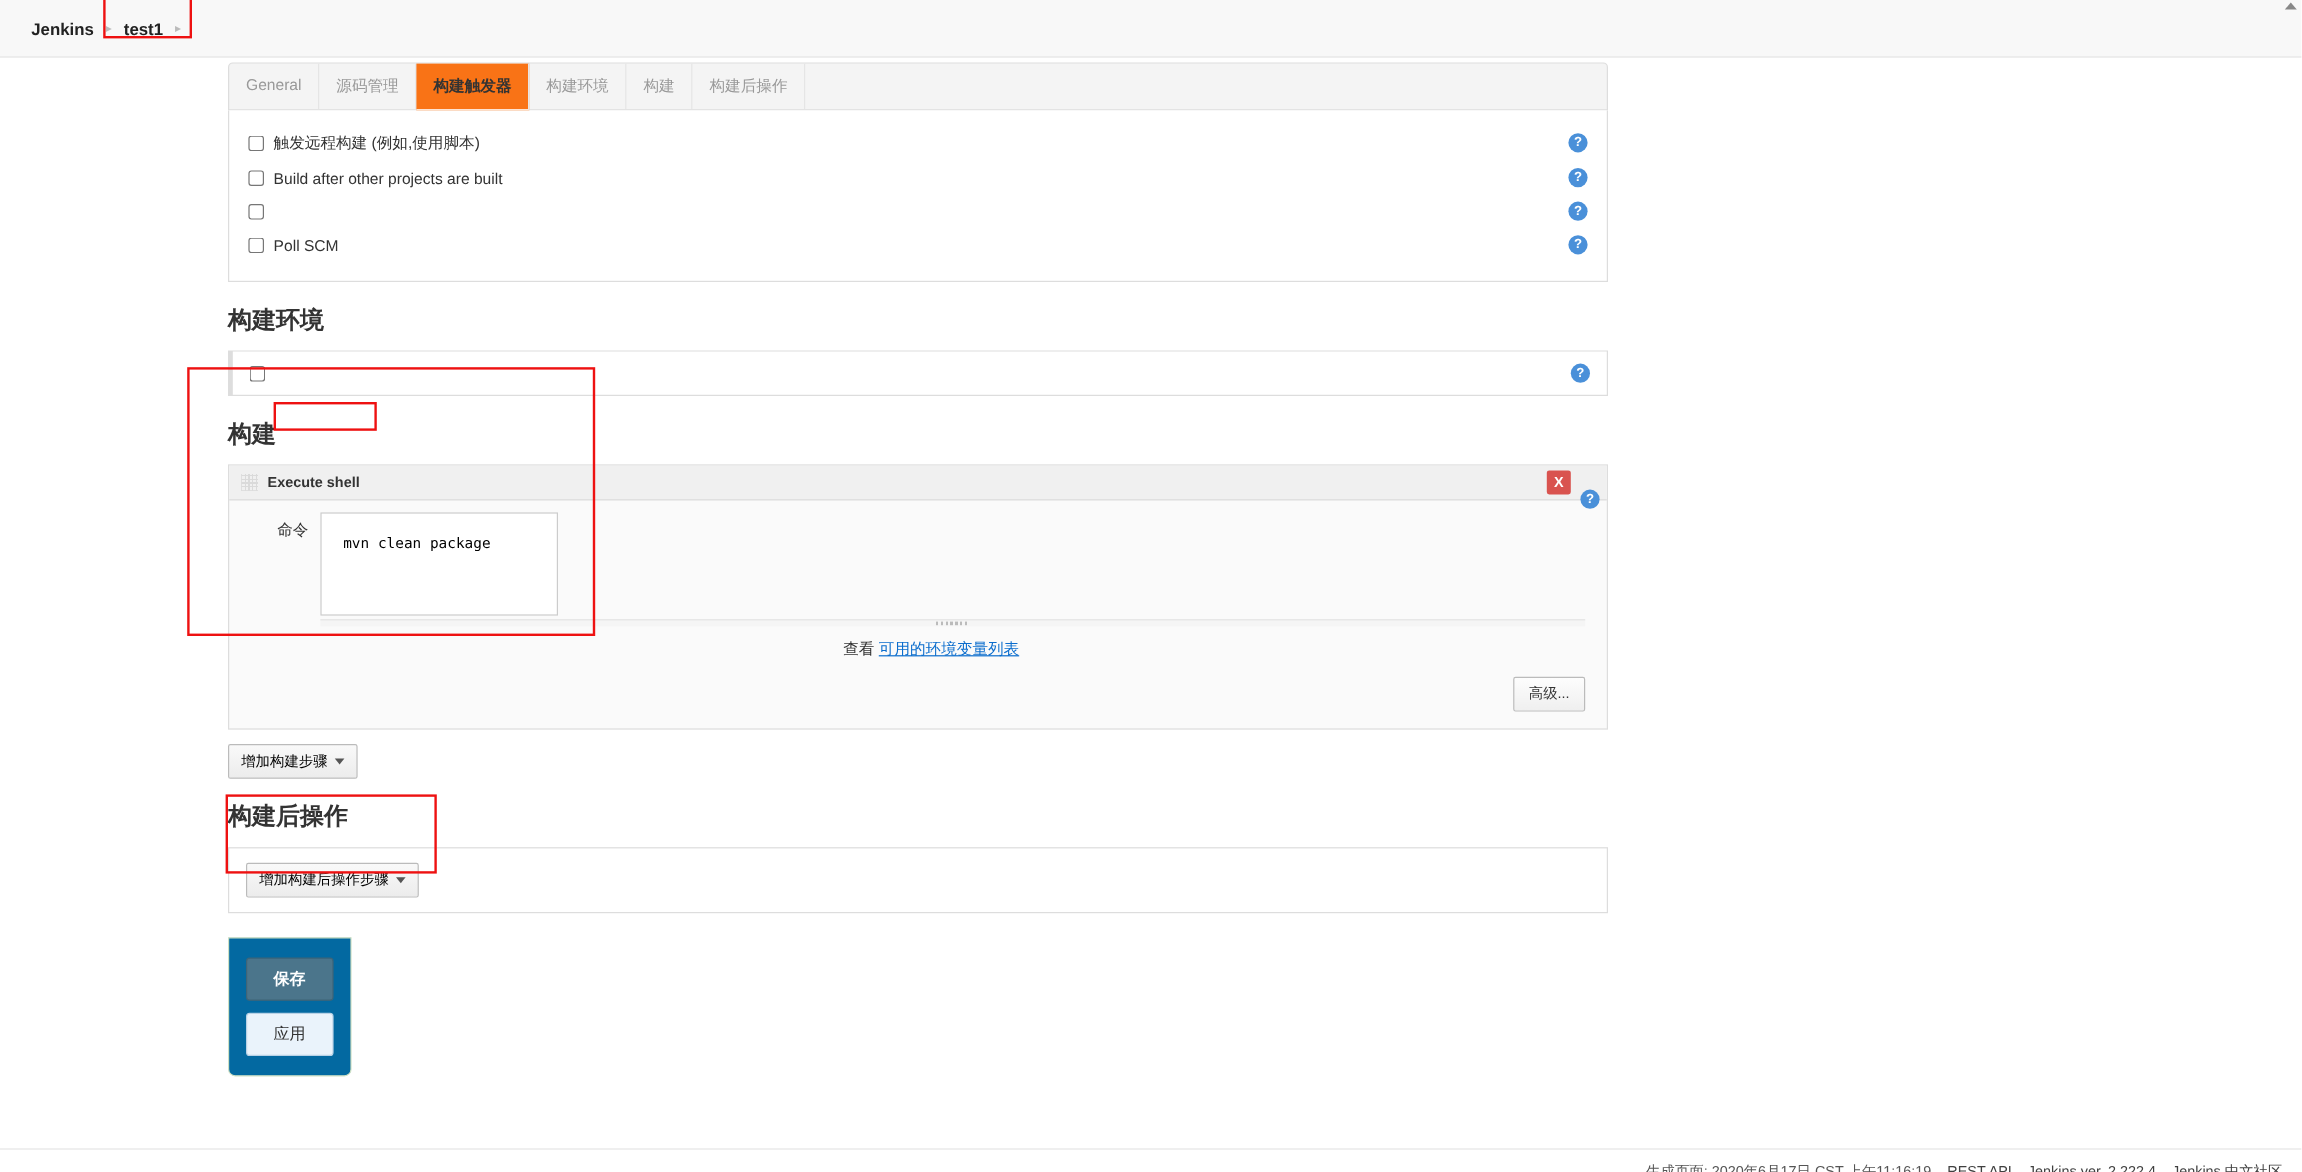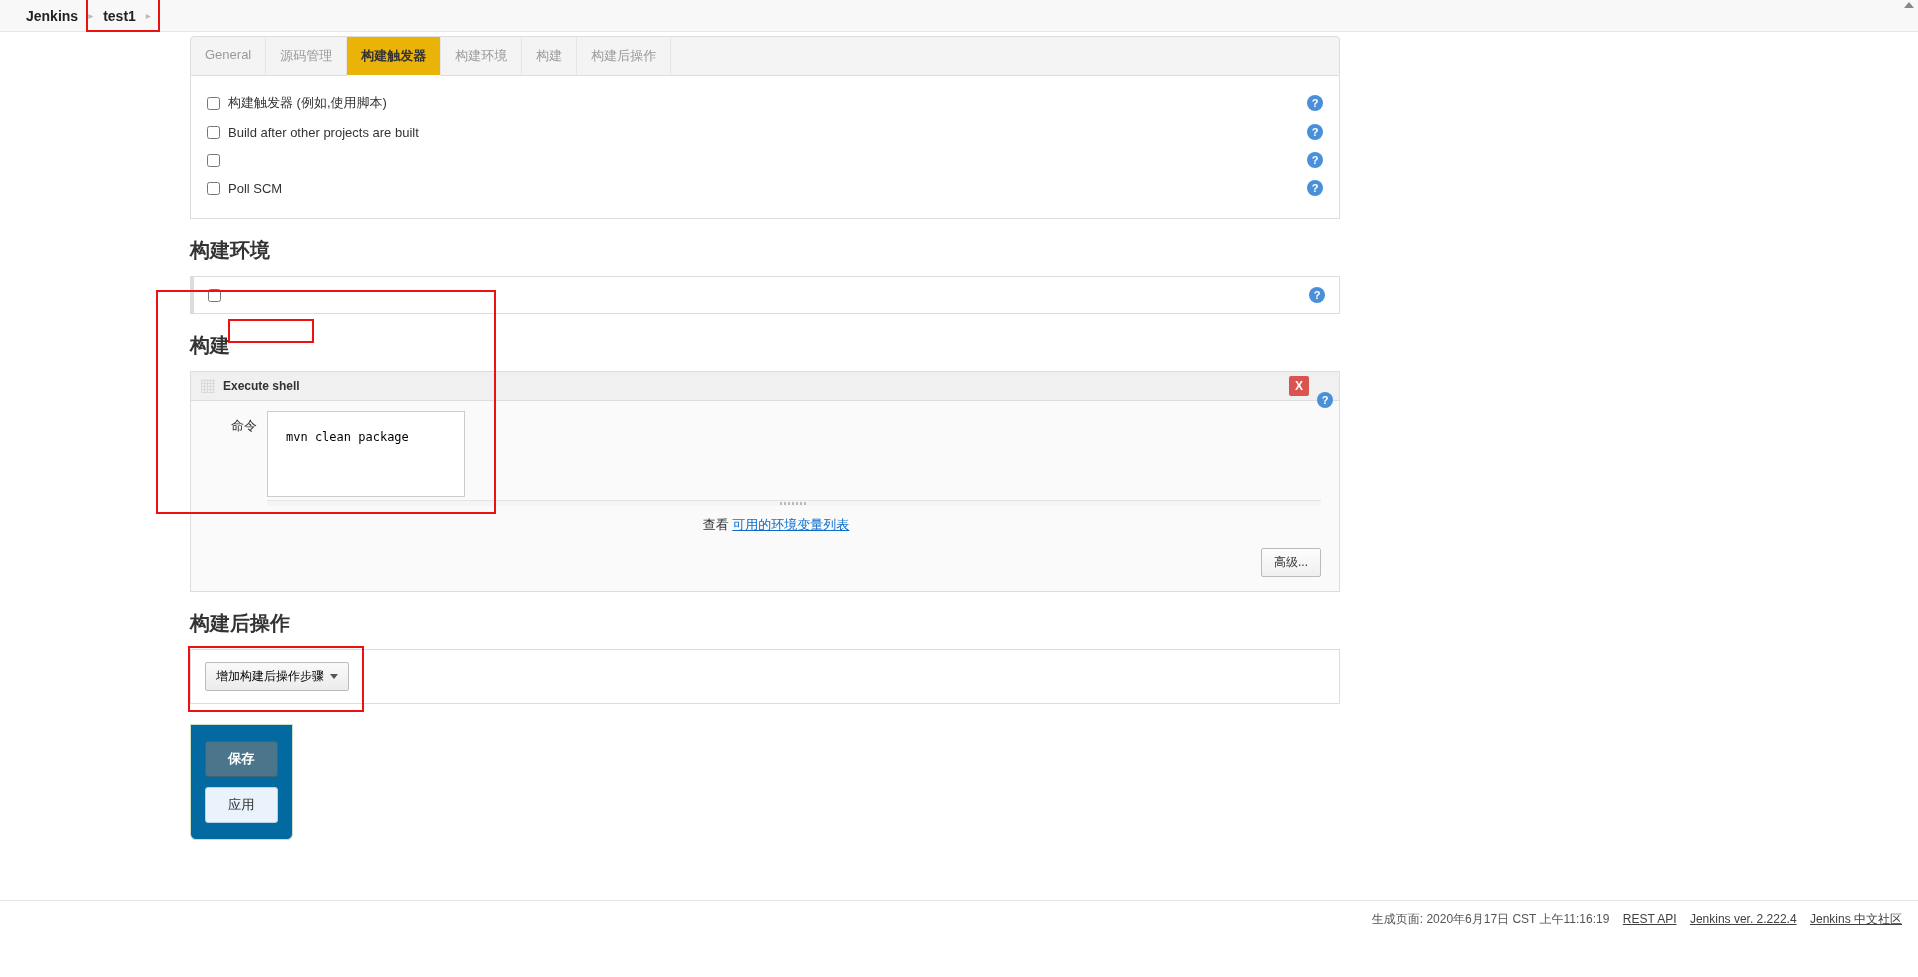--- a/index.html
+++ b/index.html
@@ -1,25 +1,25 @@
 <!DOCTYPE html>
 <html><head>
 <meta charset="utf-8">
 <style>
 * { box-sizing: border-box; margin: 0; padding: 0; }
 body { font-family: Helvetica, Arial, sans-serif; font-size: 13px; color: #333; background: #fff; }
-.top-bar { background: #f8f8f8; border-bottom: 1px solid #e5e5e5; height: 32px; display: flex; align-items: center; padding: 0 16px; position: relative; }
+.top-bar { background: #f8f8f8; border-bottom: 1px solid #e5e5e5; height: 48px; display: flex; align-items: center; padding: 0 16px; position: relative; }
 .breadcrumb-item { color: #222; font-weight: bold; font-size: 14px; padding: 0 10px; }
 .breadcrumb-sep { color: #bbb; font-size: 10px; }
 .top-arrow { position: absolute; right: 4px; top: 2px; width: 0; height: 0; border-left: 5px solid transparent; border-right: 5px solid transparent; border-bottom: 6px solid #888; }
 .red-box-breadcrumb { position: absolute; border: 2px solid #e11; pointer-events: none; }
 .main { width: 1150px; margin: 0 0 0 190px; }
 .tabs { display: flex; border: 1px solid #ddd; border-radius: 4px 4px 0 0; background: #f4f4f4; margin-top: 4px; }
 .tab { padding: 10px 14px; color: #999; font-size: 13px; cursor: pointer; border-right: 1px solid #e5e5e5; }
-.tab.active { background: #eab308; color: #333; font-weight: bold; border-bottom: 1px solid #fff; margin-bottom: -1px; }
+.tab.active { background: #f97316; color: #333; font-weight: bold; border-bottom: 1px solid #fff; margin-bottom: -1px; }
 .panel { border: 1px solid #ddd; border-top: none; padding: 12px 16px 16px 16px; background: #fff; }
 .trigger-row { display: flex; align-items: center; padding: 6px 0; }
 .trigger-row input[type=checkbox] { margin-right: 8px; }
 .trigger-row label { color: #333; font-size: 13px; flex: 1; }
 .help-icon { width: 16px; height: 16px; border-radius: 50%; background: #4a90d9; color: #fff; font-size: 11px; font-weight: bold; display: inline-flex; align-items: center; justify-content: center; margin-left: auto; cursor: pointer; }
 .section-title { font-size: 20px; font-weight: bold; color: #333; margin: 18px 0 12px 0; }
 .env-panel { border: 1px solid #ddd; border-left: 4px solid #ddd; padding: 10px 14px; display: flex; align-items: center; }
 .build-step { border: 1px solid #ddd; background: #fafafa; position: relative; }
 .build-step-header { background: #f0f0f0; border-bottom: 1px solid #ddd; padding: 7px 10px; font-weight: bold; font-size: 12px; display: flex; align-items: center; }
 .drag-handle { width: 14px; height: 14px; margin-right: 8px; background: repeating-linear-gradient(0deg,#ccc,#ccc 1px,transparent 1px,transparent 3px),repeating-linear-gradient(90deg,#ccc,#ccc 1px,transparent 1px,transparent 3px); opacity: .6; }
@@ -64,21 +64,21 @@
     <div class="tab">源码管理</div>
     <div class="tab active">构建触发器</div>
     <div class="tab">构建环境</div>
     <div class="tab">构建</div>
     <div class="tab">构建后操作</div>
   </div>
 
   <div class="panel">
     <div class="trigger-row">
       <input type="checkbox" style="">
-      <label>构建触发器 (例如,使用脚本)</label>
+      <label>触发远程构建 (例如,使用脚本)</label>
       <span class="help-icon">?</span>
     </div>
     <div class="trigger-row">
       <input type="checkbox" style="">
       <label>Build after other projects are built</label>
       <span class="help-icon">?</span>
     </div>
     <div class="trigger-row">
       <input type="checkbox" style="">
       <span class="help-icon">?</span>
@@ -115,20 +115,26 @@
       </div>
       <div class="env-link-row">
         <span>查看 </span><a href="#">可用的环境变量列表</a>
       </div>
       <div class="advanced-row">
         <button class="btn">高级...</button>
       </div>
     </div>
   </div>
 
+  <div style="margin-top:12px;">
+    <button class="dropdown-btn">
+      <span>增加构建步骤</span>
+      <span class="caret"></span>
+    </button>
+  </div>
 
   <div class="section-title">构建后操作</div>
   <div style="border:1px solid #ddd; padding:12px 14px;">
     <button class="dropdown-btn">
       <span>增加构建后操作步骤</span>
       <span class="caret"></span>
     </button>
   </div>
 
   <div class="bottom-btns-wrap">

